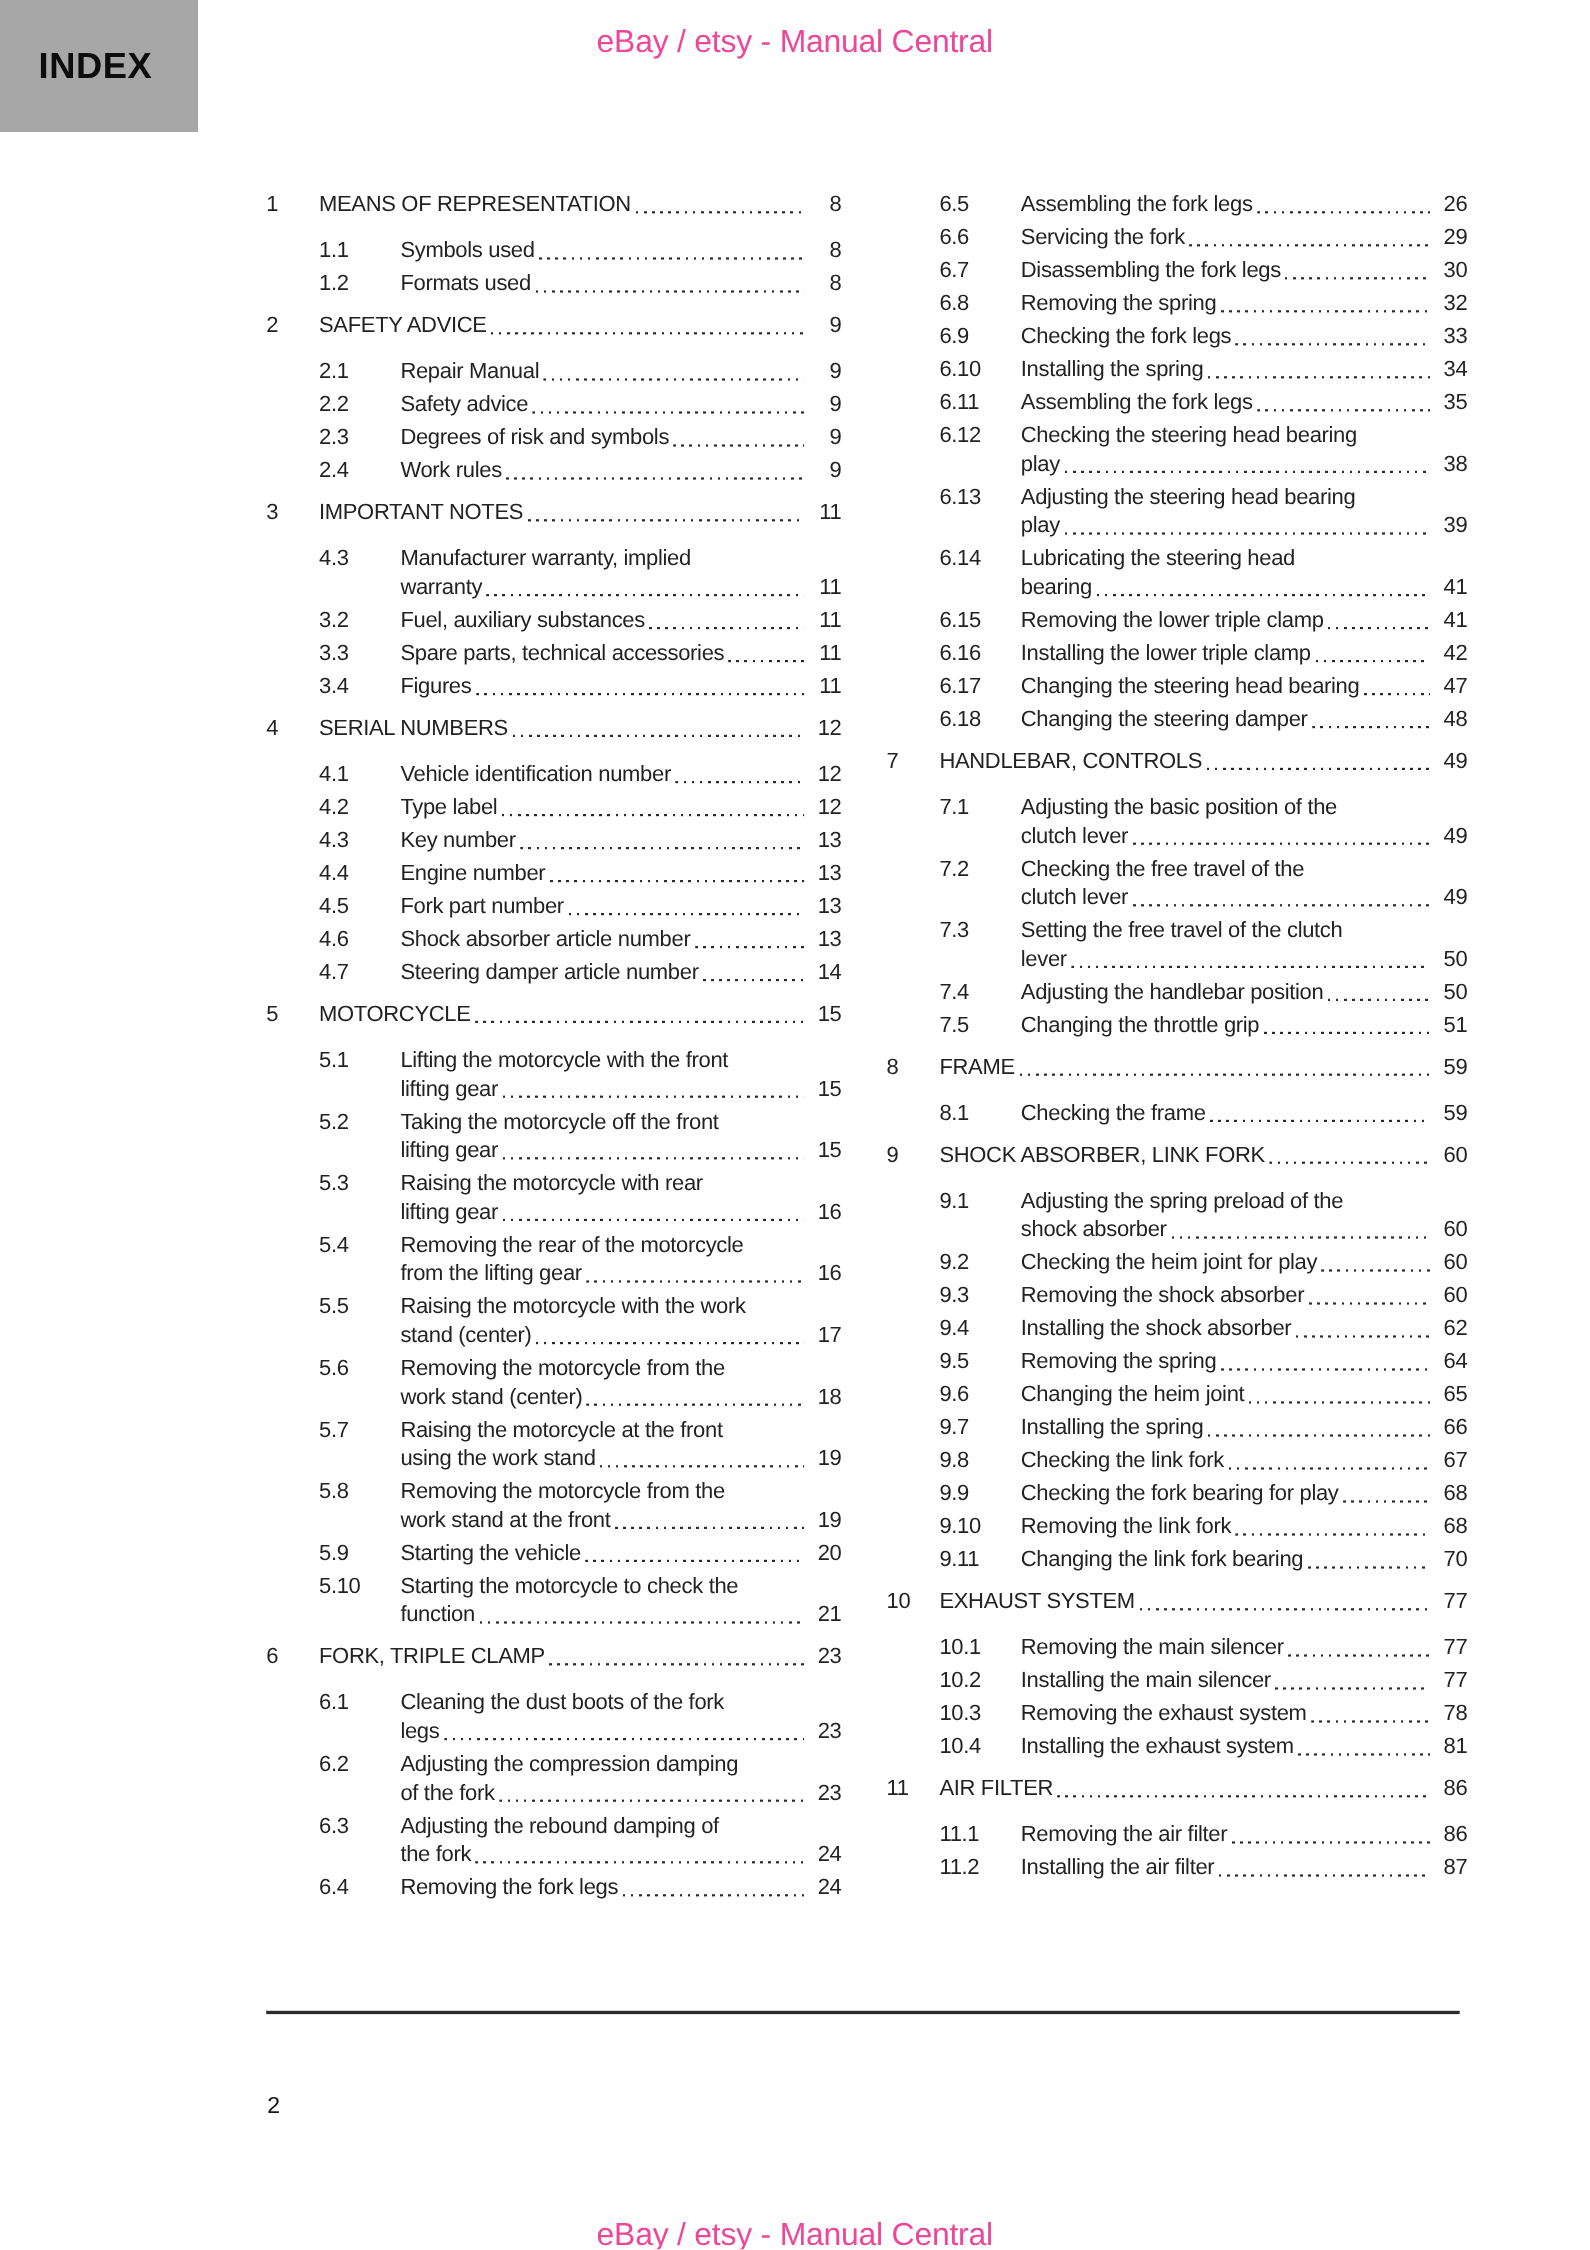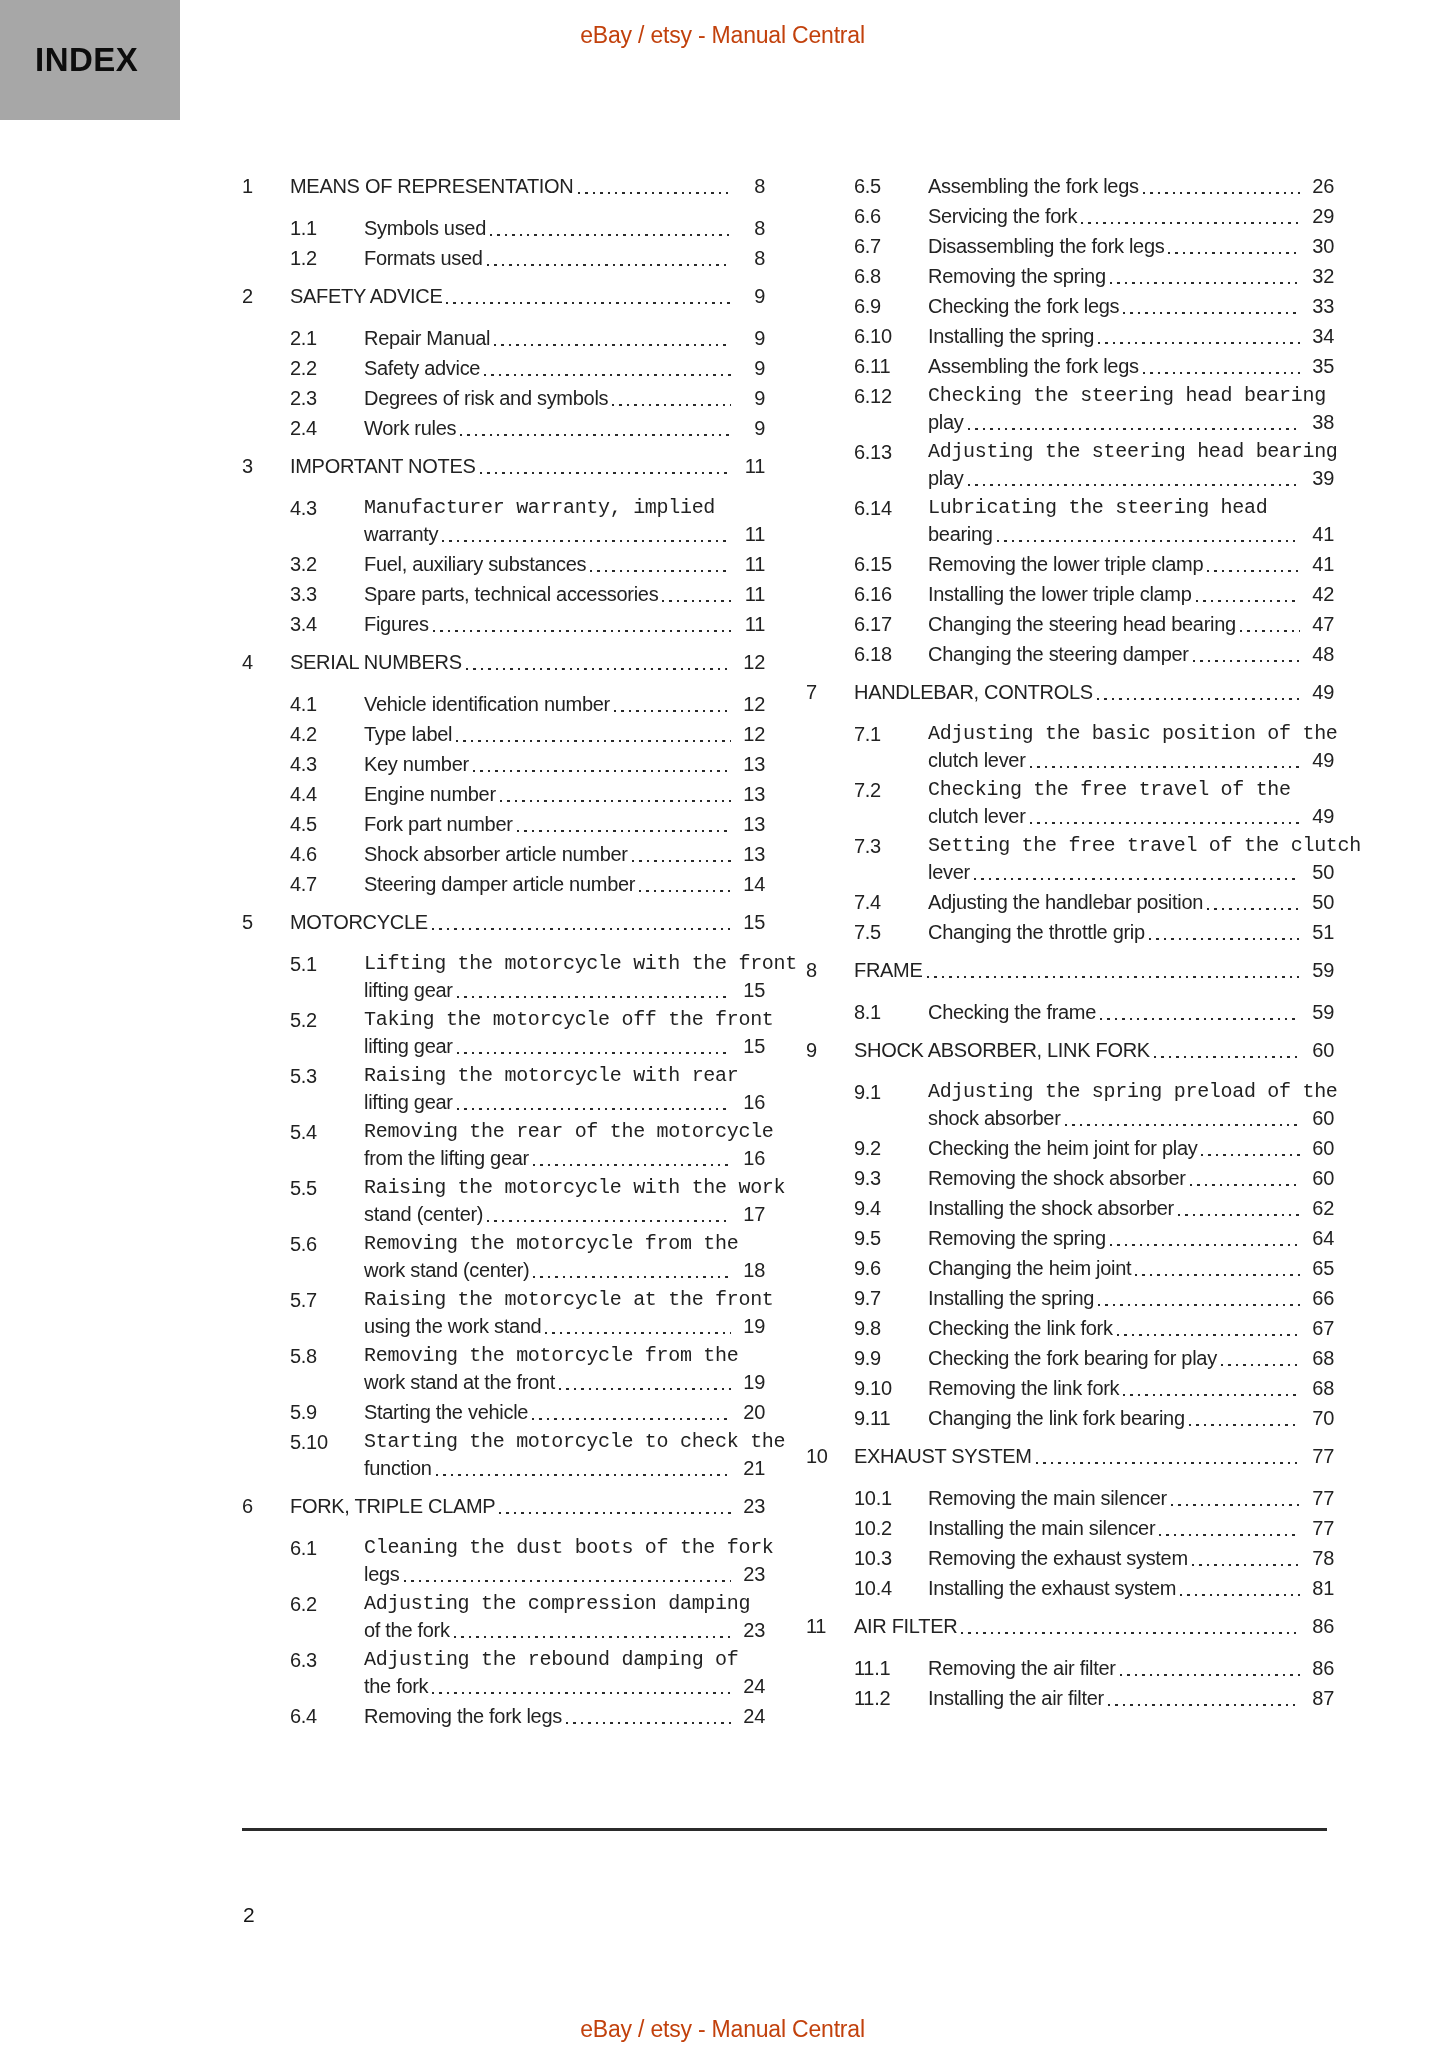--- a/index.html
+++ b/index.html
@@ -16,39 +16,39 @@
     width:180px;height:120px;
     background:#a7a7a7;
     display:flex;align-items:center;
   }
   .index-tab .index-label{
     font-size:33px;font-weight:bold;color:#0d0d0d;
     padding-left:35px;letter-spacing:0.5px;
   }
   .top-title,.bottom-title{
     position:absolute;left:0;width:100%;
-    text-align:center;font-size:23px;color:#c2410c;
+    text-align:center;font-size:29px;color:#ec4899;
     letter-spacing:-0.2px;
   }
   .top-title{top:22px;}
   .bottom-title{top:2016px;}
   .toc-col{
     position:absolute;top:173px;
     font-size:20px;line-height:26px;letter-spacing:-0.3px;
   }
   .toc-left{left:242px;width:523px;}
   .toc-right{left:806px;width:528px;}
   .row{display:flex;margin-bottom:4px;}
   .row.chapter{margin-top:12px;margin-bottom:16px;}
   .toc-col .row:first-child{margin-top:0;}
   .num{flex:0 0 48px;white-space:nowrap;}
   .row.sub{padding-left:48px;}
   .row.sub .num{flex:0 0 74px;}
   .content{flex:1;min-width:0;}
-  .tline{white-space:nowrap;font-family:Liberation Mono, monospace;}
+  .tline{white-space:nowrap;}
   .lline{display:flex;}
   .lline .txt{white-space:nowrap;}
   .leader{
     flex:1;min-width:16px;
     margin-left:4px;
     background-image:repeating-linear-gradient(to right,#2a2a2a 0 2.4px,transparent 2.4px 7.4px);
     background-size:100% 2.4px;
     background-repeat:no-repeat;
     background-position:0 calc(100% - 5px);
   }

